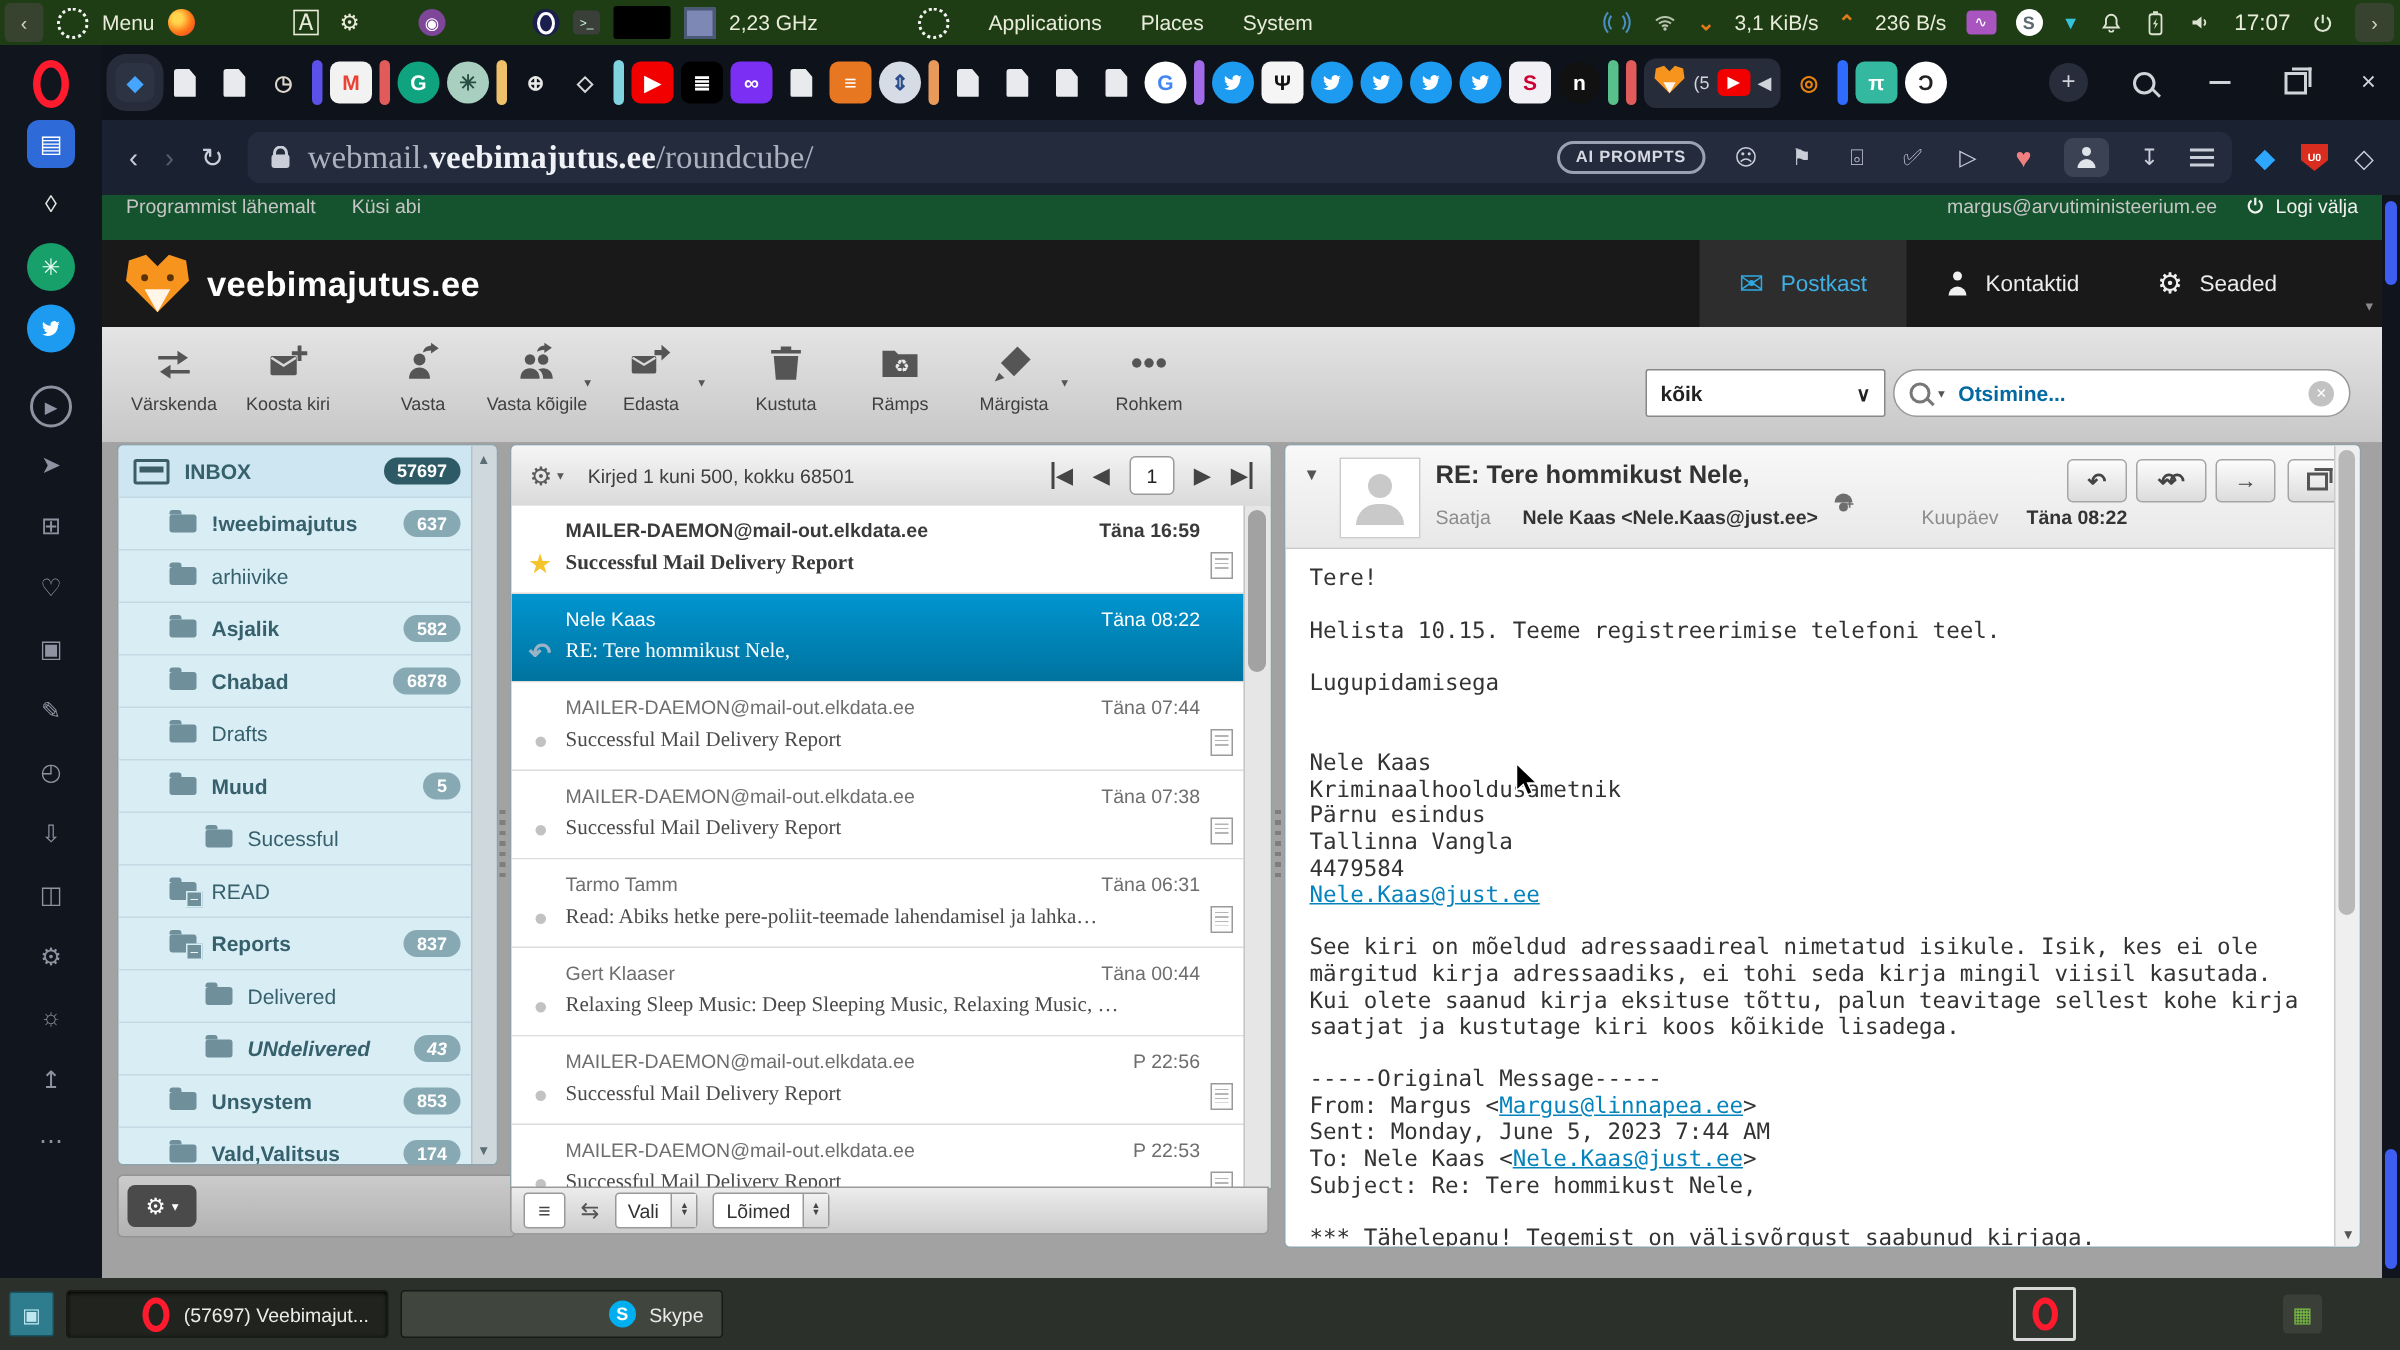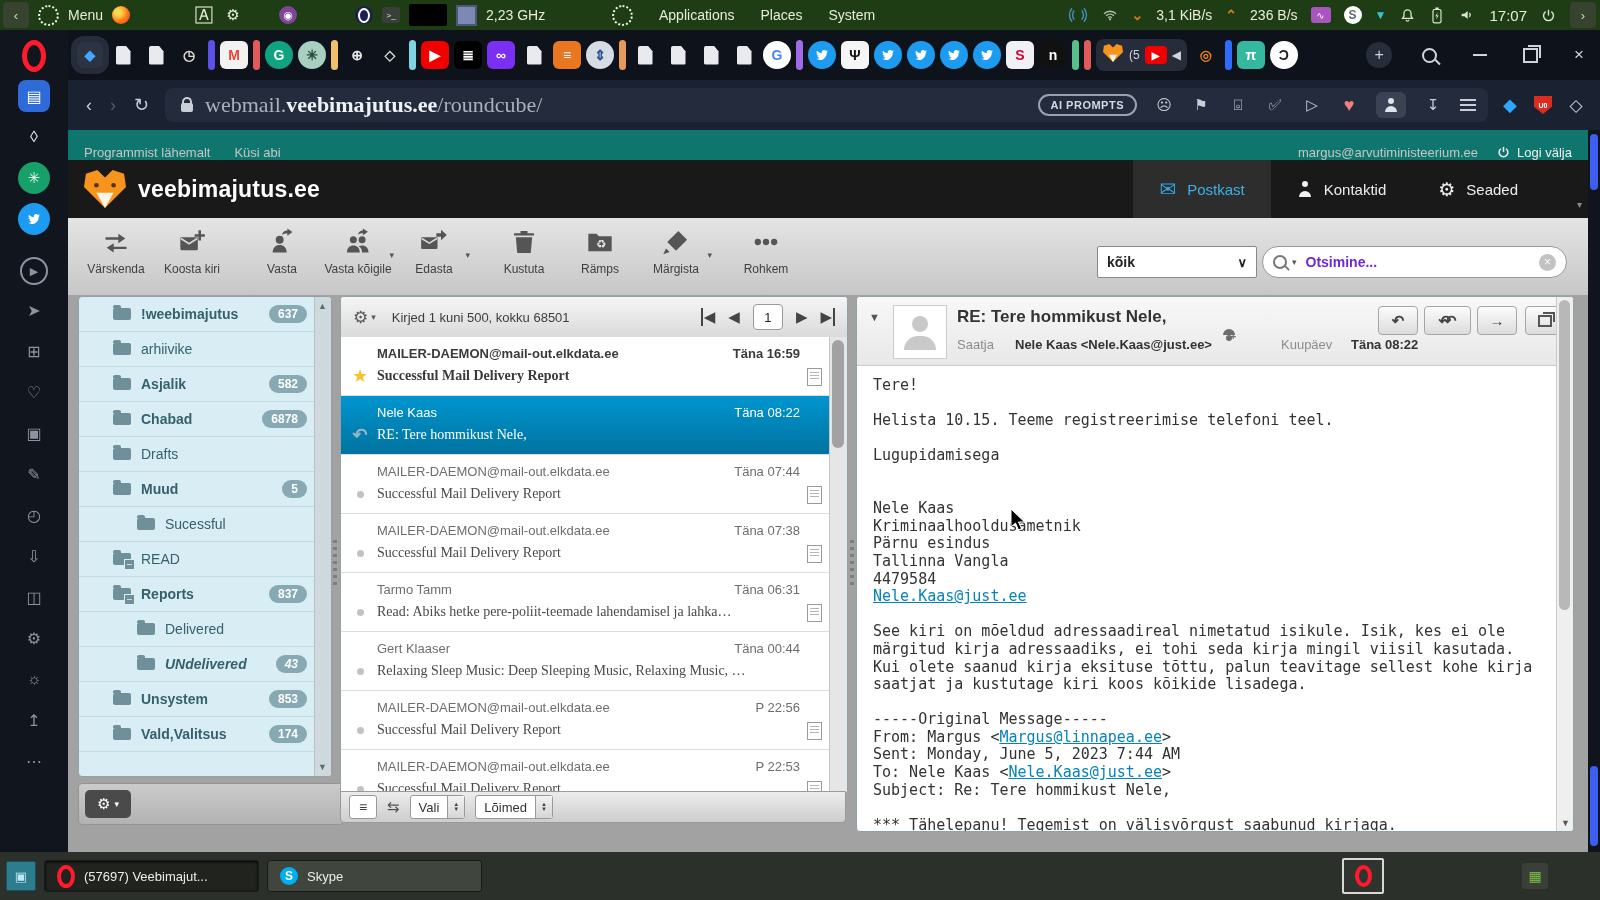--- a/index.html
+++ b/index.html
@@ -72,21 +72,21 @@
   .sliders{width:16px;height:14px;background:
     linear-gradient(#c9ced8,#c9ced8) 0 1px/16px 2px no-repeat,
     linear-gradient(#c9ced8,#c9ced8) 0 6px/16px 2px no-repeat,
     linear-gradient(#c9ced8,#c9ced8) 0 11px/16px 2px no-repeat;}
   .ext-icons{display:flex;align-items:center;gap:14px;margin-right:14px;}
   .ublock{width:18px;height:18px;background:#d92d20;clip-path:polygon(0 0,100% 0,100% 60%,50% 100%,0 60%);display:flex;align-items:center;justify-content:center;color:#fff;font-size:7px;font-weight:bold;}
   .bscroll{position:absolute;right:0;top:100px;bottom:0;width:12px;background:#10141d;}
   .bthumb{position:absolute;left:2px;width:8px;border-radius:4px;background:#3d5ef0;}
   
   .page{position:absolute;left:68px;top:100px;right:12px;bottom:0;background:#a2a2a2;overflow:hidden;}
-  .rc-menubar{position:absolute;top:0;left:0;right:0;height:30px;background:#0f766e;color:#c6c6c6;font-size:13px;display:flex;align-items:flex-end;gap:24px;padding:0 16px;}
+  .rc-menubar{position:absolute;top:0;left:0;right:0;height:30px;background:#14532d;color:#c6c6c6;font-size:13px;display:flex;align-items:flex-start;gap:24px;padding:0 16px;}
   .rc-menubar .right{margin-left:auto;display:flex;align-items:center;gap:18px;}
   .rc-menubar .logout{color:#f0f0f0;display:flex;align-items:center;gap:6px;}
   .rc-brandbar{position:absolute;top:30px;left:0;right:0;height:58px;background:#191919;display:flex;align-items:center;}
   .brandtxt{color:#fff;font-size:23px;font-weight:bold;margin-left:10px;letter-spacing:.2px;}
   .rc-nav{margin-left:auto;display:flex;height:100%;margin-right:44px;}
   .rc-tab{display:flex;align-items:center;gap:11px;padding:0 26px;color:#ececec;font-size:15px;}
   .rc-tab.active{background:#2d2d2d;color:#3fb0e4;}
   .rc-tab .env{font-size:20px;color:#2fa8e2;}
   .rc-tab .gearw{font-size:19px;color:#f0f0f0;}
   .rc-tab .person{color:#f0f0f0;width:16px;height:16px;}
@@ -95,21 +95,21 @@
   .tb-row{position:absolute;left:10px;top:10px;display:flex;align-items:flex-start;}
   .tb-btn{width:76px;display:flex;flex-direction:column;align-items:center;gap:3px;color:#3f3f3f;font-size:12px;position:relative;}
   .tb-btn svg{width:28px;height:28px;fill:#555;}
   .tb-caret{position:absolute;right:2px;top:22px;font-size:9px;color:#555;}
   .tb-filter{position:absolute;left:1029px;top:28px;width:140px;height:30px;background:#fff;border:1px solid #888;border-radius:2px;display:flex;align-items:center;padding:0 9px;font-size:14px;font-weight:bold;color:#222;}
   .tb-filter .chev{margin-left:auto;font-size:13px;}
   .tb-search{position:absolute;left:1194px;top:28px;width:283px;height:30px;background:#fff;border:1px solid #999;border-radius:16px;display:flex;align-items:center;padding:0 10px;gap:5px;}
   .tb-search .mag2{width:10px;height:10px;border:2px solid #777;border-radius:50%;position:relative;}
   .tb-search .mag2::after{content:"";position:absolute;width:6px;height:2px;background:#777;transform:rotate(45deg);right:-5px;bottom:-2px;}
   .tb-search .chev{font-size:9px;color:#555;}
-  .tb-search .ph{color:#6d28d9;font-size:14px;font-weight:bold;margin-left:4px;}
+  .tb-search .ph{color:#0369a1;font-size:14px;font-weight:bold;margin-left:4px;}
   .tb-search .clear{margin-left:auto;width:17px;height:17px;border-radius:50%;background:#c2c2c2;color:#fff;font-size:12px;display:flex;align-items:center;justify-content:center;}
   .rc-content{position:absolute;top:165px;left:0;right:0;bottom:0;background:#a2a2a2;}
   
   .folders-pane{position:absolute;left:10px;top:1px;width:252px;height:479px;background:#d9edf5;border:1px solid #8fa2aa;border-radius:4px;overflow:hidden;}
   .frows{position:absolute;left:0;top:0;right:16px;bottom:0;}
   .frow{height:34px;display:flex;align-items:center;border-bottom:1px solid #c3d9e3;padding-right:8px;}
   .frow.sel{background:#cde6f1;}
   .fname{font-size:14px;color:#35606c;margin-left:10px;}
   .frow.unread .fname{font-weight:bold;}
   .badge{margin-left:auto;background:#86a9b3;color:#fff;font-size:12px;font-weight:bold;padding:2px 9px;border-radius:10px;}
@@ -184,21 +184,21 @@
      white-space:pre;overflow:hidden;}
   .bline{height:17.6px;}
   .blink{color:#0583bd;text-decoration:underline;}
   .reader-scroll{position:absolute;right:0;top:0;bottom:0;width:16px;background:#efefef;border-left:1px solid #ccc;}
   .reader-scroll .thumb{position:absolute;left:2px;top:3px;width:11px;height:310px;border-radius:6px;background:#b8b8b8;}
   .reader-scroll .dn{position:absolute;bottom:3px;left:4px;font-size:9px;color:#555;}
   .cursor{position:absolute;left:1010px;top:508px;z-index:60;}
   
   .taskbar{position:absolute;left:0;right:0;bottom:0;height:48px;background:#2c302b;display:flex;align-items:center;gap:8px;padding:0 6px;z-index:50;}
   .showdesk{width:28px;height:28px;background:#2e7d8f;border:1px solid #18525f;border-radius:2px;display:flex;align-items:center;justify-content:center;color:#bfe7ef;font-size:13px;}
-  .task-item{height:32px;display:flex;align-items:center;gap:9px;padding:0 12px;color:#ececec;font-size:13px;background:#40453e;border:1px solid #171a16;border-radius:3px;min-width:215px;box-sizing:border-box;}
+  .task-item{height:32px;display:flex;align-items:center;gap:9px;padding:0 12px;color:#ececec;font-size:13px;background:#40453e;border:1px solid #171a16;border-radius:3px;min-width:215px;box-sizing:border-box;justify-content:flex-end;}
   .task-item.active{background:#21241e;box-shadow:inset 0 1px 3px #000;}
   .task-oring i{display:block;width:10px;height:15px;border:4px solid #ff1b2d;border-radius:50%;}
   .task-sky{width:18px;height:18px;border-radius:50%;background:#00aff0;color:#fff;font-weight:bold;font-size:12px;display:flex;align-items:center;justify-content:center;}
   .task-preview{position:absolute;left:1342px;width:38px;height:32px;background:#30342f;border:2px solid #d8d8d8;border-radius:2px;display:flex;align-items:center;justify-content:center;}
   .task-preview i{display:block;width:9px;height:14px;border:4px solid #ff1b2d;border-radius:50%;}
   .tray-ic{position:absolute;right:52px;width:26px;height:26px;background:#3a3f38;border-radius:3px;color:#7ac143;font-size:14px;display:flex;align-items:center;justify-content:center;}
 </style>
 </head>
 <body>
 
@@ -546,20 +546,25 @@
           <span class="chev">▾</span>
           <span class="ph">Otsimine...</span>
           <span class="clear">×</span>
         </div>
       </div>
 
       <div class="rc-content">
 
         <div class="folders-pane">
           <div class="frows" id="folderRows">
+              <div class="frow unread sel" style="padding-left: 10px;">
+                <span class="inboxico"></span>
+                <span class="fname">INBOX</span>
+                <span class="badge dark">57697</span>
+              </div>
               <div class="frow unread" style="padding-left: 34px;">
                 <span class="fold"></span>
                 <span class="fname">!weebimajutus</span>
                 <span class="badge">637</span>
               </div>
               <div class="frow" style="padding-left: 34px;">
                 <span class="fold"></span>
                 <span class="fname">arhiivike</span>
               </div>
               <div class="frow unread" style="padding-left: 34px;">

